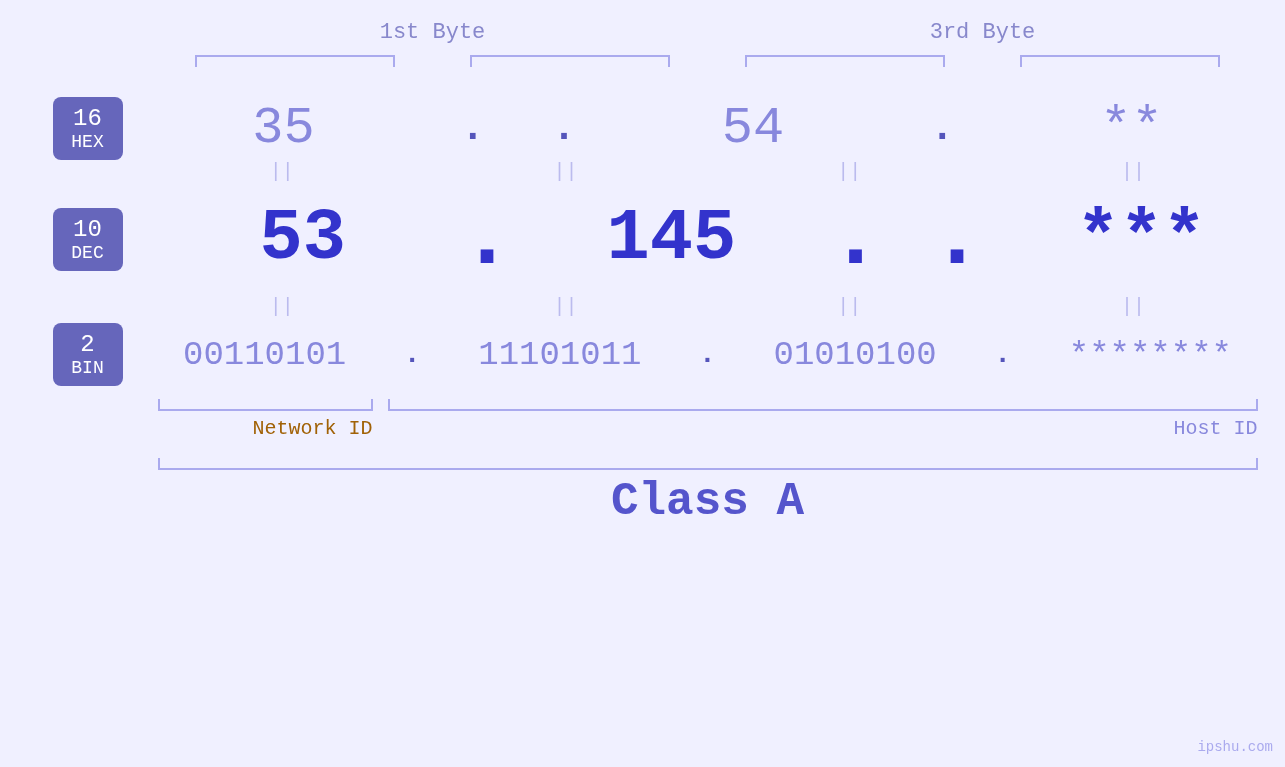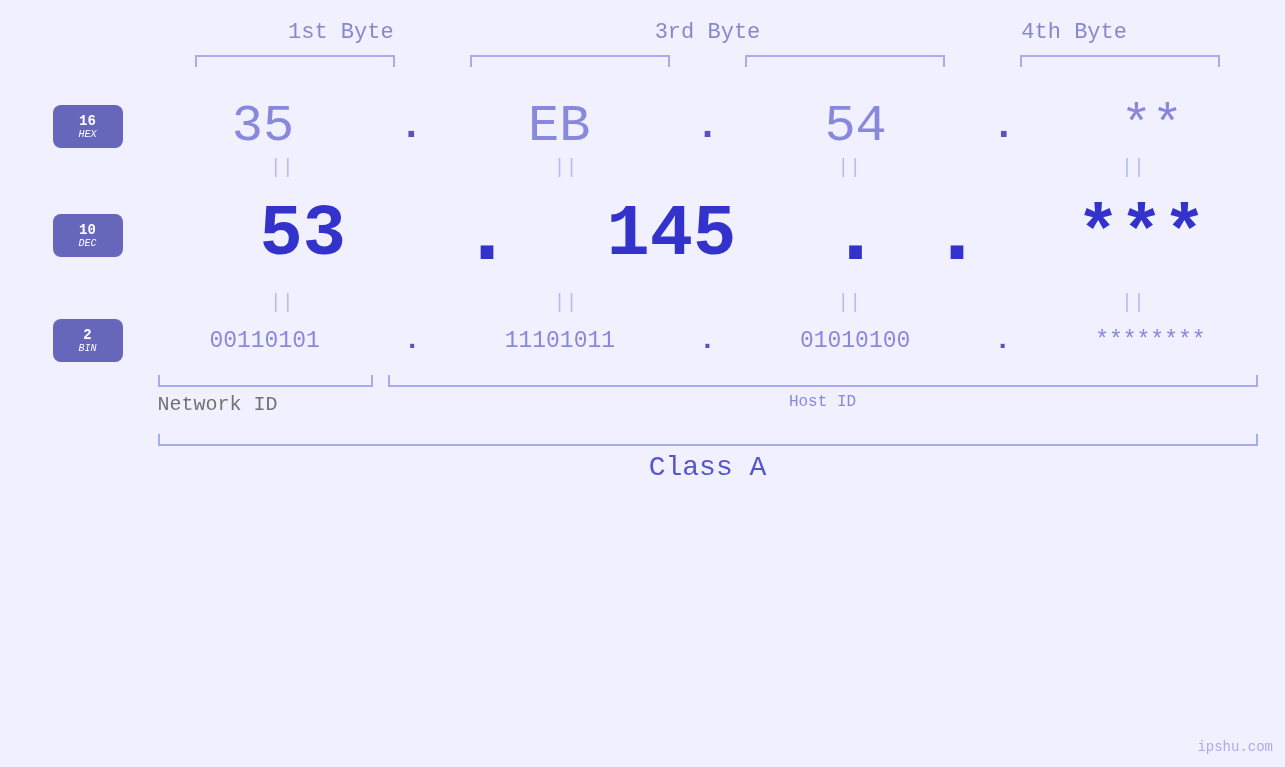--- a/index.html
+++ b/index.html
@@ -73,29 +73,28 @@
       background-color: #6666bb;
       color: white;
       border-radius: 8px;
       padding: 8px 12px;
       text-align: center;
       font-family: 'Courier New', Courier, monospace;
       min-width: 70px;
     }
 
     .base-number {
-      font-size: 14px;
-      font-weight: bold;
+      font-size: 24px;
+      font-weight: normal;
       display: block;
     }
 
     .base-name {
-      font-size: 10px;
+      font-size: 18px;
       display: block;
-      font-style: italic;
     }
 
     .values-row {
       display: flex;
       flex: 1;
       align-items: center;
       justify-content: space-around;
       padding: 0 10px;
     }
 
@@ -127,21 +126,21 @@
 
     .dec-dot {
       font-size: 90px;
       font-weight: bold;
       color: #3333cc;
     }
 
     
     .bin-value {
       color: #8888dd;
-      font-size: 23px;
+      font-size: 34px;
       font-family: 'Courier New', Courier, monospace;
     }
 
     
     .watermark {
       position: absolute;
       bottom: 12px;
       right: 12px;
       color: #aaaaee;
       font-size: 14px;
@@ -186,21 +185,20 @@
     }
   </style>
 </head>
 <body>
 
 <div class="main-container">
 
   <div class="byte-headers">
     <div class="byte-header">1st Byte</div>
     <div class="byte-header">3rd Byte</div>
-    <div class="byte-header">4th Byte</div>
   </div>
 
   <div class="bracket-row">
     <div class="bracket"></div>
     <div class="bracket"></div>
     <div class="bracket"></div>
     <div class="bracket"></div>
   </div>
 
   <div class="full-width-row row-hex">
@@ -210,23 +208,20 @@
           <span class="base-number">16</span>
           <span class="base-name">HEX</span>
         </div>
       </div>
     </div>
     <div class="values-row">
       <div class="byte-value">
         <span class="hex-value">35</span>
       </div>
       <span class="dot-separator">.</span>
-      <div class="byte-value">
-        <span class="hex-value">EB</span>
-      </div>
       <span class="dot-separator">.</span>
       <div class="byte-value">
         <span class="hex-value">54</span>
       </div>
       <span class="dot-separator">.</span>
       <div class="byte-value">
         <span class="hex-value">**</span>
       </div>
     </div>
   </div>
@@ -303,27 +298,27 @@
       </div>
     </div>
   </div>
 
   <div style="display:flex; width:1100px; margin-left:130px; margin-top:8px;">
     <div style="width:215px; height:12px; border-bottom:2px solid #aaaaee; border-left:2px solid #aaaaee; border-right:2px solid #aaaaee;"></div>
     <div style="flex:1; height:12px; border-bottom:2px solid #aaaaee; border-left:2px solid #aaaaee; border-right:2px solid #aaaaee; margin-left:15px;"></div>
   </div>
 
   <div style="display:flex; width:1100px; margin-left:130px; margin-top:6px;">
-    <div style="width:215px; text-align:left; color:#737373; font-size:20px; font-family:'Courier New',Courier,monospace;">Network ID</div>
-    <div style="flex:1; text-align:center; color:#8888dd; font-size:16px; font-family:'Courier New',Courier,monospace; margin-left:15px;">Host ID</div>
+    <div style="width:215px; text-align:right; color:#a16207; font-size:20px; font-family:'Courier New',Courier,monospace;">Network ID</div>
+    <div style="flex:1; text-align:right; color:#8888dd; font-size:20px; font-family:'Courier New',Courier,monospace; margin-left:15px;">Host ID</div>
   </div>
 
   <div style="display:flex; width:1100px; margin-left:130px; margin-top:18px;">
     <div style="flex:1; height:12px; border-bottom:2px solid #aaaaee; border-left:2px solid #aaaaee; border-right:2px solid #aaaaee;"></div>
   </div>
 
   <div style="display:flex; width:1100px; margin-left:130px; margin-top:6px; justify-content:center;">
-    <span style="color:#5555cc; font-size:28px; font-family:'Courier New',Courier,monospace; font-weight:normal;">Class A</span>
+    <span style="color:#5555cc; font-size:46px; font-family:'Courier New',Courier,monospace; font-weight:bold;">Class A</span>
   </div>
 
 </div>
 
 <div class="watermark">ipshu.com</div>
 
 </body></html>

